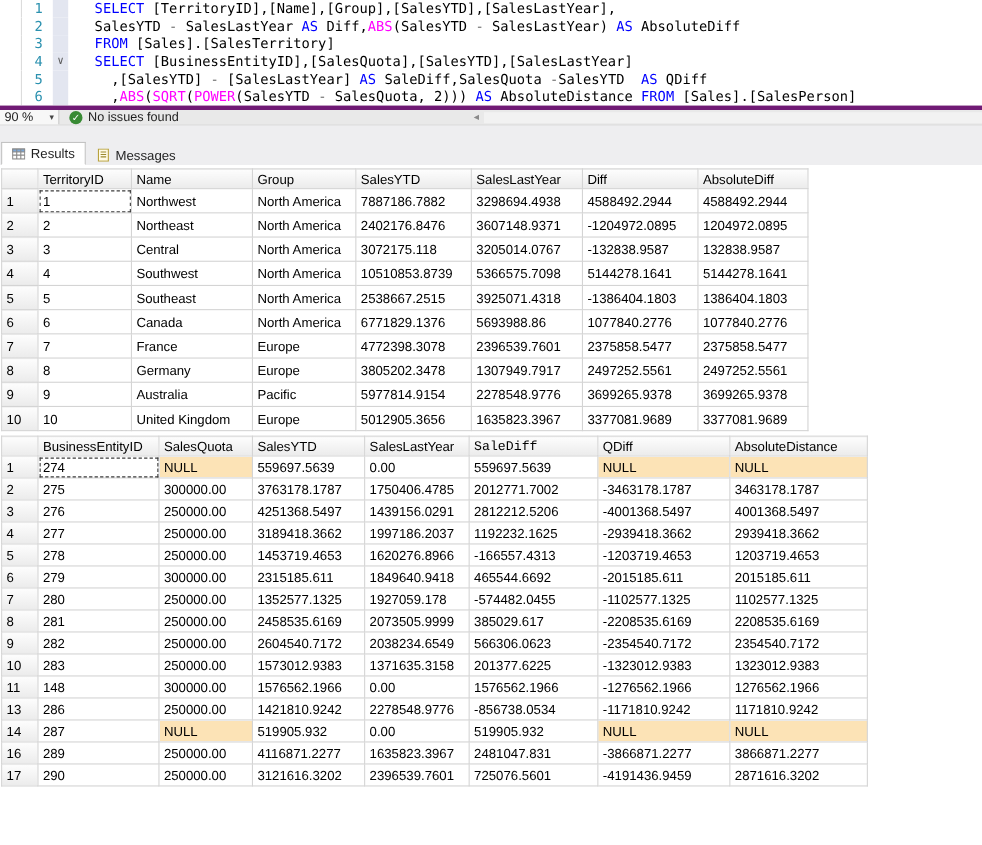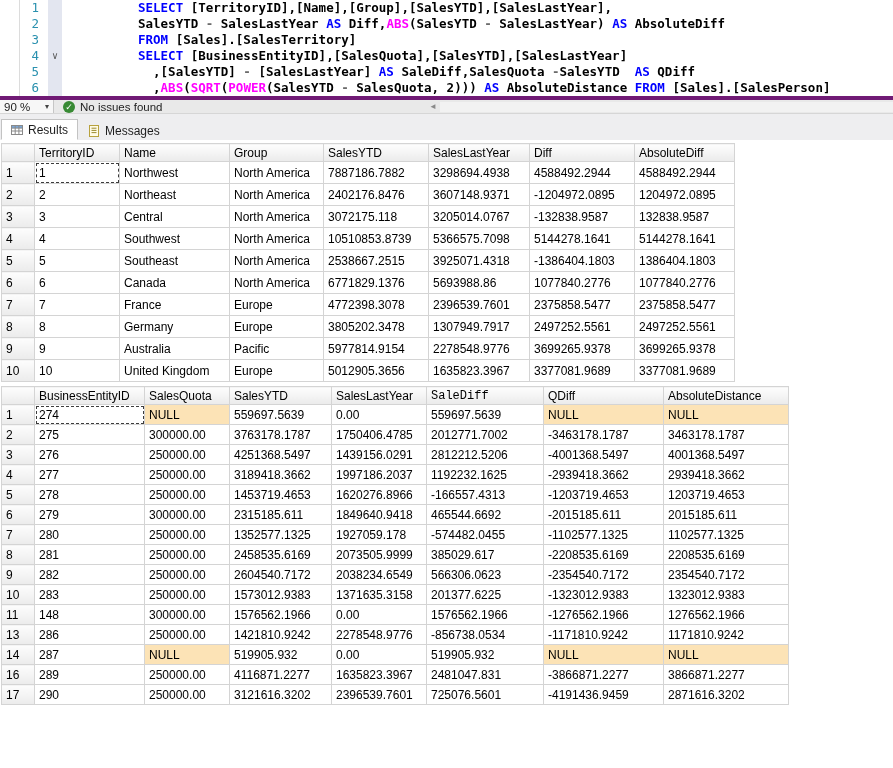--- a/index.html
+++ b/index.html
@@ -11,41 +11,41 @@
   .editor { height: 96px; background: #fff; overflow: hidden; flex: none; }
   .ed-line { display: flex; height: 16px; line-height: 16px;
              font-family: "DejaVu Sans Mono", "Liberation Mono", monospace;
              font-size: 12.5px; white-space: pre; }
   .glyph-margin { width: 20px; flex: none; background: #fff; border-right: 1px solid #dcdcdc; }
   .ln { width: 22px; flex: none; text-align: right; padding-right: 3px;
         color: var(--line-number, #2b91af); }
   .ln-gap { width: 6px; flex: none; }
   .outline-margin { width: 14px; flex: none; background: var(--outline-margin-bg, #e3e6f0);
                     color: #5a5a5a; font-size: 10px; text-align: center; line-height: 15px; }
-  .code { flex: 1; padding-left: 76px; color: #000; overflow: hidden; font-weight: bold; }
+  .code { flex: 1; padding-left: 24px; color: #000; overflow: hidden; }
   .tok-kw { color: var(--keyword, #0000ff); }
   .tok-fn { color: var(--function, #ff00ff); }
   .tok-op { color: var(--operator, #6b6b6b); }
   .tok-txt { color: #000; }
 
   
   .editor-statusbar { height: 17px; flex: none; background: #e9e9e9; border-top: 4px solid #701a75;
                       display: flex; align-items: center; position: relative; font-size: 11.5px; color: #1e1e1e; }
   .zoom-select { width: 54px; height: 100%; background: #f7f7f7; border-right: 1px solid #c6c6c6;
                  display: flex; align-items: center; padding: 0 4px; flex: none; }
   .zoom-caret { font-size: 8px; color: #444; margin-left: auto; }
   .health { display: flex; align-items: center; gap: 5px; padding-left: 9px; }
   .check-icon { width: 12px; height: 12px; border-radius: 50%; background: var(--status-ok, #388a34);
                 color: #fff; font-size: 9px; line-height: 12px; text-align: center; flex: none; }
   .hscroll-left { position: absolute; left: 427px; top: 0; bottom: 0; width: 12px;
                   display: flex; align-items: center; justify-content: center; color: #8a8a8a; font-size: 8px; }
   .hscroll-track { position: absolute; left: 440px; right: 0; top: 2px; bottom: 1px; background: #f2f2f2; }
 
   
-  .tabbar { height: 27px; flex: none; background: #eeeef0; border-top: 1px solid #d6d6d6;
+  .tabbar { height: 37px; flex: none; background: #eeeef0; border-top: 1px solid #d6d6d6;
             display: flex; align-items: flex-end; padding-left: 1px; }
   .tab { display: flex; align-items: center; gap: 5px; padding: 0 9px; height: 19px;
          font-size: 12px; color: #1e1e1e; border: 1px solid transparent; }
   .tab.selected { background: #fff; border-color: #c3c3c3; border-bottom-color: #fff; height: 21px; }
   .tab-icon { display: inline-flex; width: 12px; height: 12px; }
 
   
   .results-area { flex: 1; background: #fff; padding: 3px 0 2px 1px; overflow: hidden; }
   table.grid { border-collapse: collapse; table-layout: fixed; font-size: 12px;
                margin-bottom: 4px; background: #fff; }

